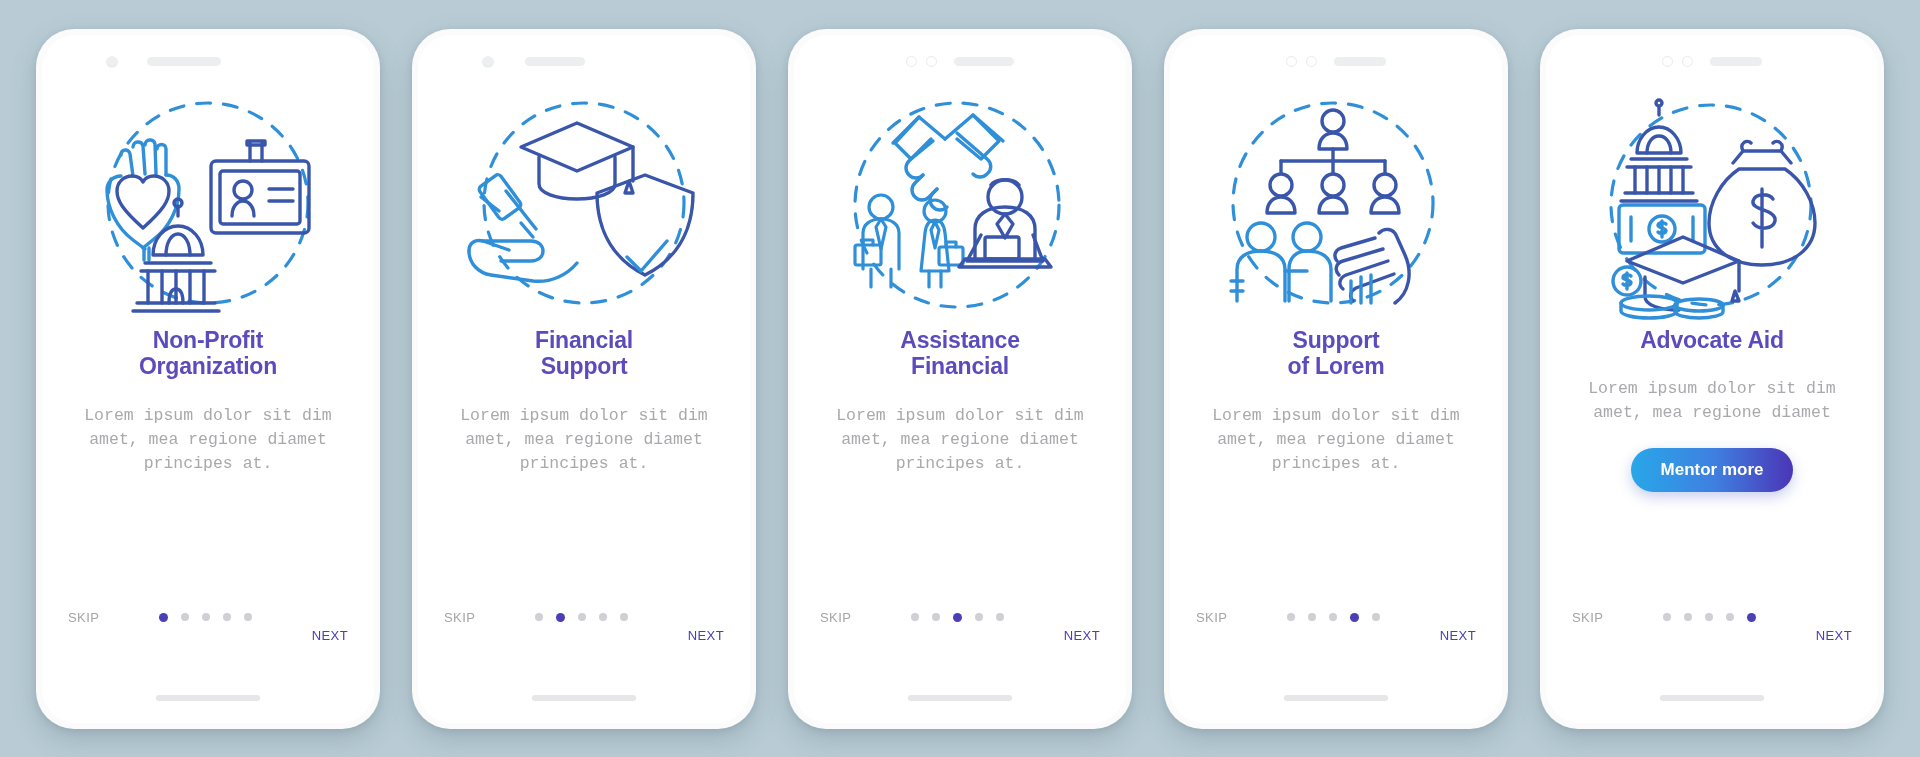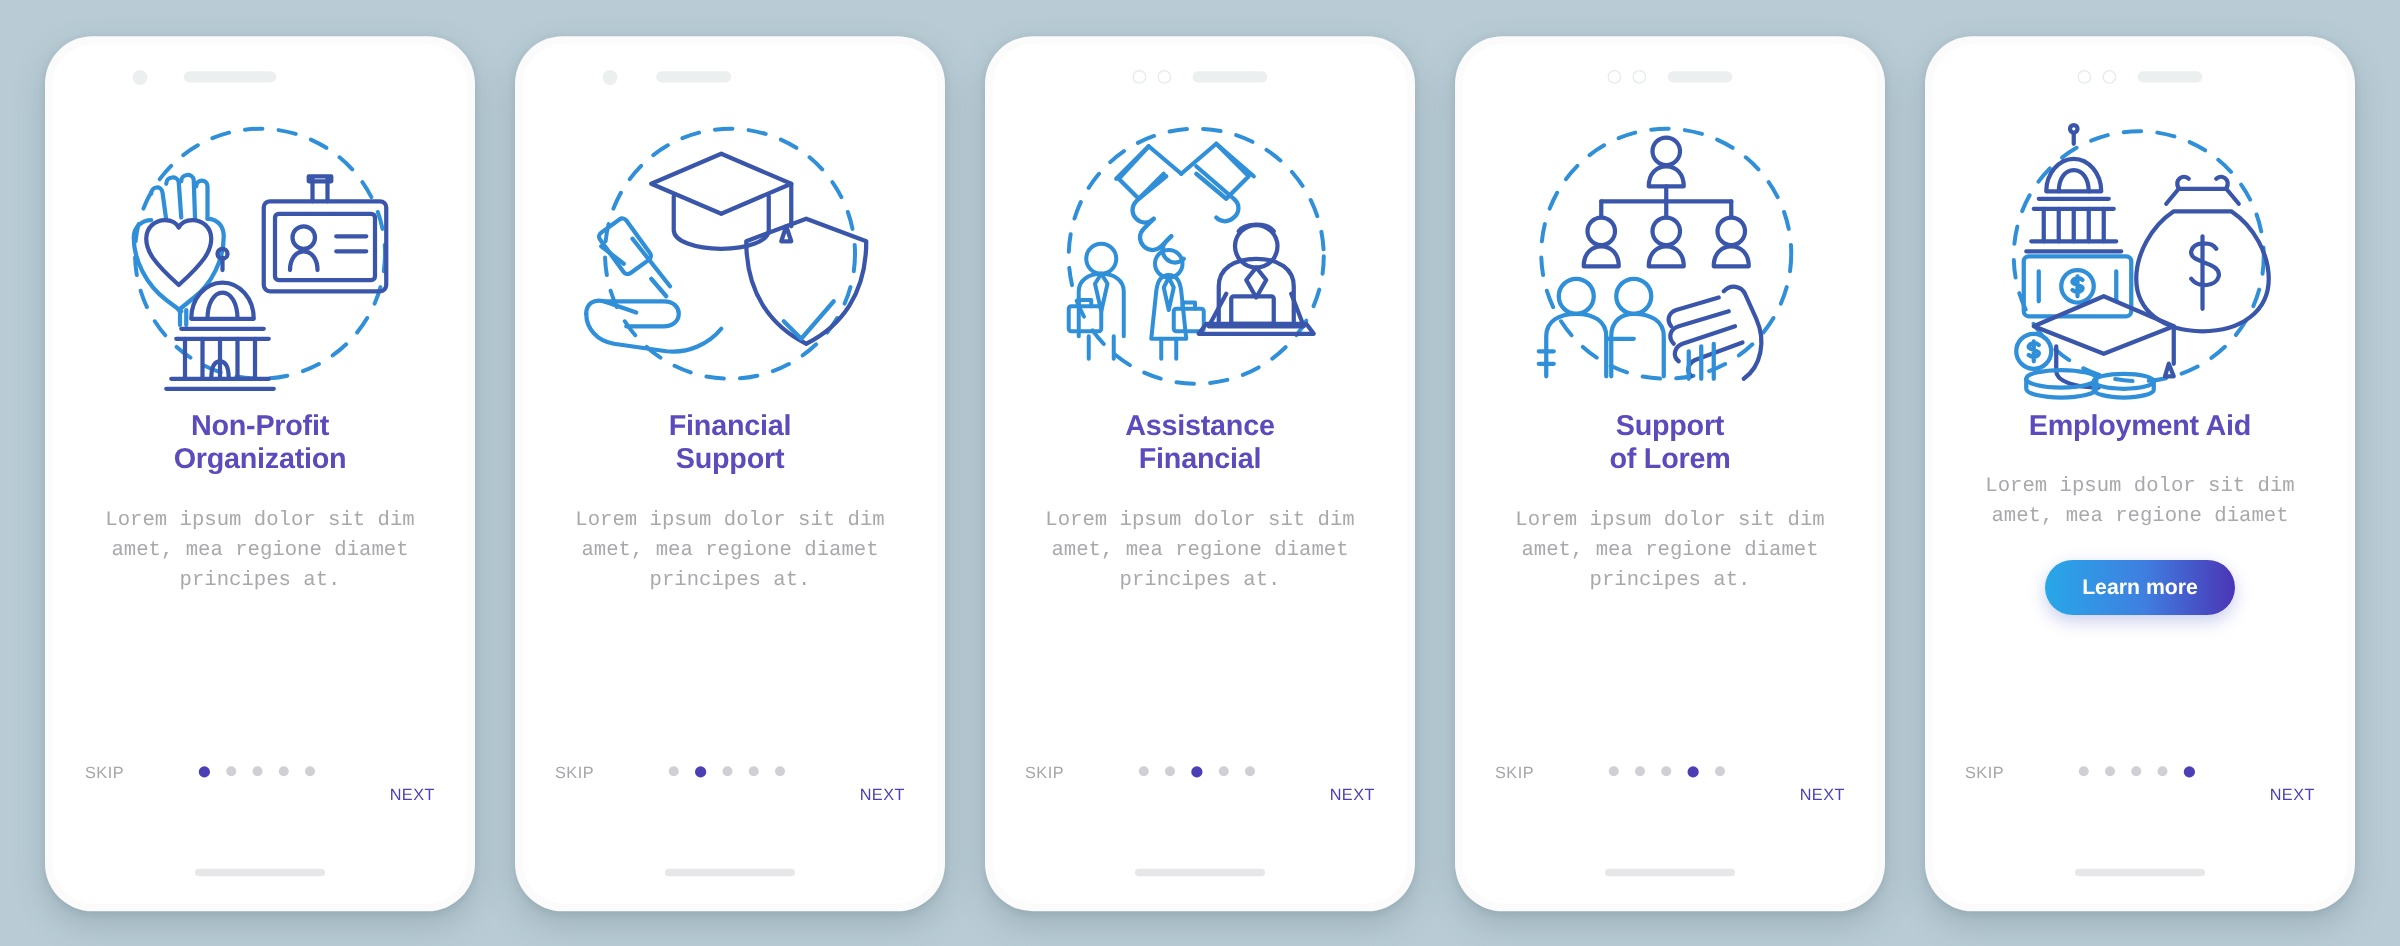--- a/index.html
+++ b/index.html
@@ -468,26 +468,26 @@
             <path d="M40 188 l0 16 M44 191 c-2-2-7-2-8 1 -1 3 9 3 8 6 -1 3-6 3-8 1"></path>
             <ellipse cx="62" cy="218" rx="28" ry="7"></ellipse>
             <path d="M34 218 l0 8 c0 4 13 7 28 7 15 0 28-3 28-7 l0-8"></path>
             <ellipse cx="112" cy="220" rx="24" ry="6"></ellipse>
             <path d="M88 220 l0 7 c0 3 11 6 24 6 13 0 24-3 24-6 l0-7"></path>
           </g>
         </svg>
       </div>
 
       <h2 class="title">
-        <span>Employment Aid</span>
+        <span>Advocate Aid</span>
       </h2>
       <p class="body">Lorem ipsum dolor sit dim amet, mea regione diamet</p>
 
       <div class="learn-wrap">
-        <button class="learn-btn">Learn more</button>
+        <button class="learn-btn">Mentor more</button>
       </div>
 
       <div class="spacer"></div>
 
       <div class="nav-block">
         <div class="nav">
           <button class="skip">SKIP</button>
           <div class="dots">
             <span class="dot"></span>
             <span class="dot"></span>

